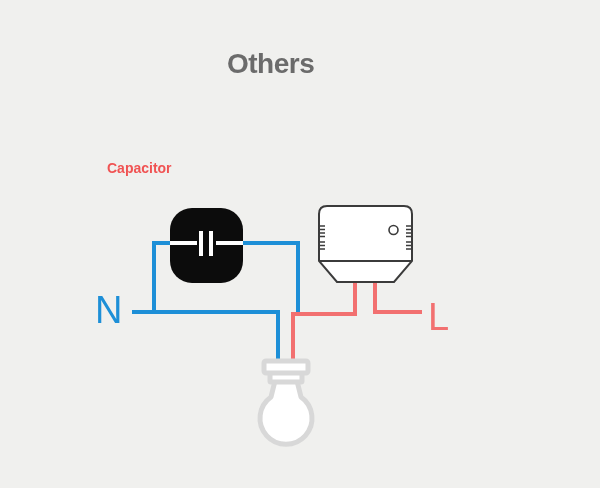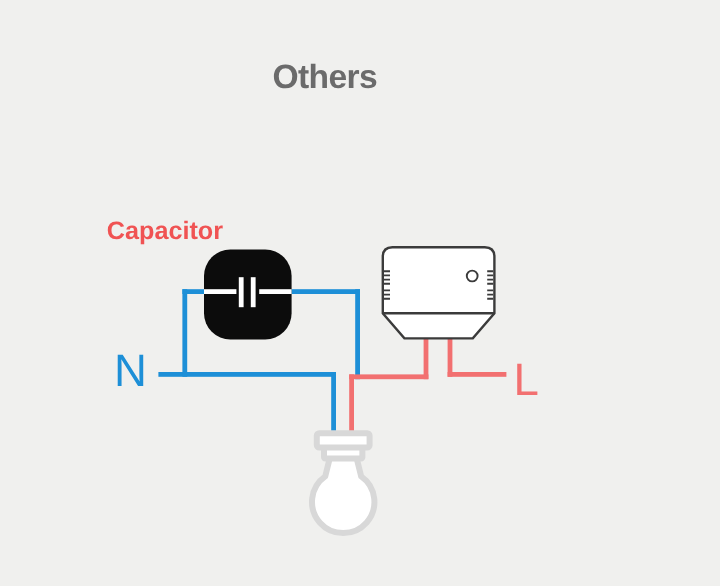--- a/index.html
+++ b/index.html
@@ -16,24 +16,23 @@
   html,body{width:600px;height:488px;overflow:hidden;}
   body{font-family:"Liberation Sans",sans-serif;background:var(--background);}
   .stage{position:relative;width:600px;height:488px;background:var(--background);}
 
   .page-title{
     position:absolute;left:227px;top:50px;
     font-size:28px;font-weight:700;color:var(--title-gray);
     letter-spacing:-0.5px;line-height:1;
   }
   .cap-label{
-    position:absolute;left:89px;top:161px;
-    font-size:21px;font-weight:700;color:var(--label-red);
+    position:absolute;left:107px;top:161px;
+    font-size:14px;font-weight:700;color:var(--label-red);
     line-height:1.1;
-    margin-top:20px;
   }
   .terminal-label{
     position:absolute;font-size:38px;font-weight:400;line-height:1;
   }
   .n-label{left:95px;top:291px;color:var(--neutral-blue);}
   .l-label{left:428px;top:298px;color:var(--live-red);}
 
   .wire{position:absolute;}
   .wire-blue{background:var(--neutral-blue);}
   .wire-red{background:var(--live-red);}

